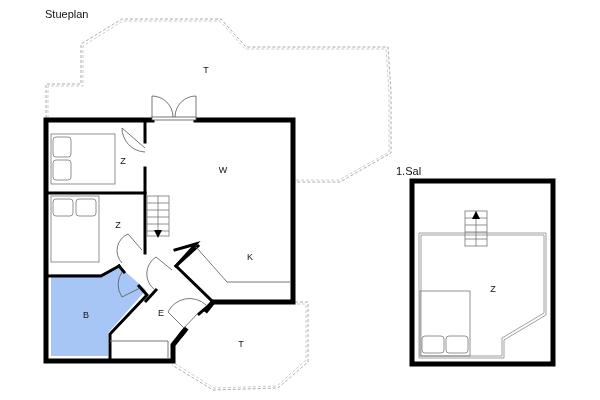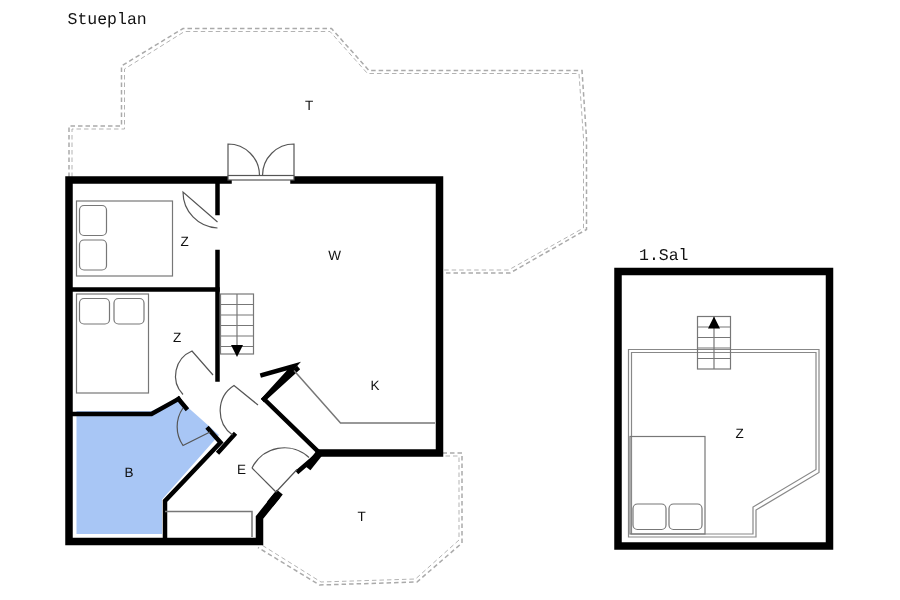--- a/index.html
+++ b/index.html
@@ -1,25 +1,25 @@
 <!DOCTYPE html>
 <html><head>
   <meta charset="utf-8">
   <style>
     html, body { margin: 0; padding: 0; background: #ffffff; }
     body { width: 600px; height: 400px; position: relative; overflow: hidden; font-family: "Liberation Sans", sans-serif; }
-    .floor-title { position: absolute; font-size: 11px; color: #111; font-family: Liberation Mono, monospace; }
+    .floor-title { position: absolute; font-size: 11px; color: #111; }
     .room-label { position: absolute; font-size: 9px; color: #111; transform: translate(-50%, -50%); }
     svg { position: absolute; left: 0; top: 0; }
   </style>
 </head>
 <body>
 
 <div class="floor-title" style="left:45px; top:8px;">Stueplan</div>
-<div class="floor-title" style="left:426px; top:165px;">1.Sal</div>
+<div class="floor-title" style="left:396px; top:165px;">1.Sal</div>
 
 <svg width="600" height="400" viewBox="0 0 600 400">
 
   <g fill="none" stroke="#aaaaaa" stroke-width="1" stroke-dasharray="3,2">
     <path d="M46,118 L46,84 L81,84 L81,44 L122,19 L221,19 L246,47 L388,47 L391,92 L391,153 L340,182 L295,182"></path>
     <path d="M48,118 L48,86 L83,86 L83,46 L123,21 L220,21 L245,49 L386,49 L389,92 L389,152 L339,180 L295,180" stroke-width="0.6"></path>
   </g>
 
   <g fill="none" stroke="#aaaaaa" stroke-width="1" stroke-dasharray="3,2">
     <path d="M295,302 L308,302 L308,362 L278,388 L213,390 L172,365"></path>

